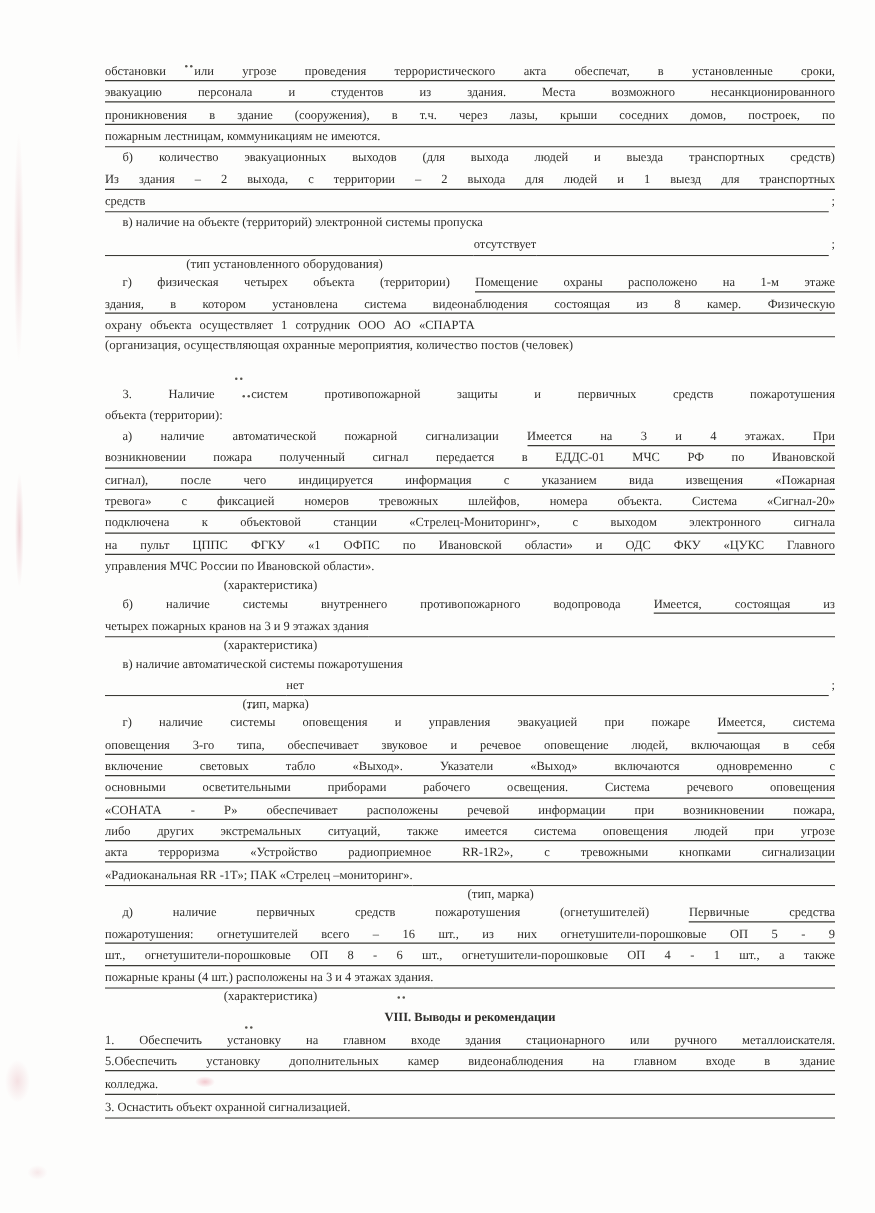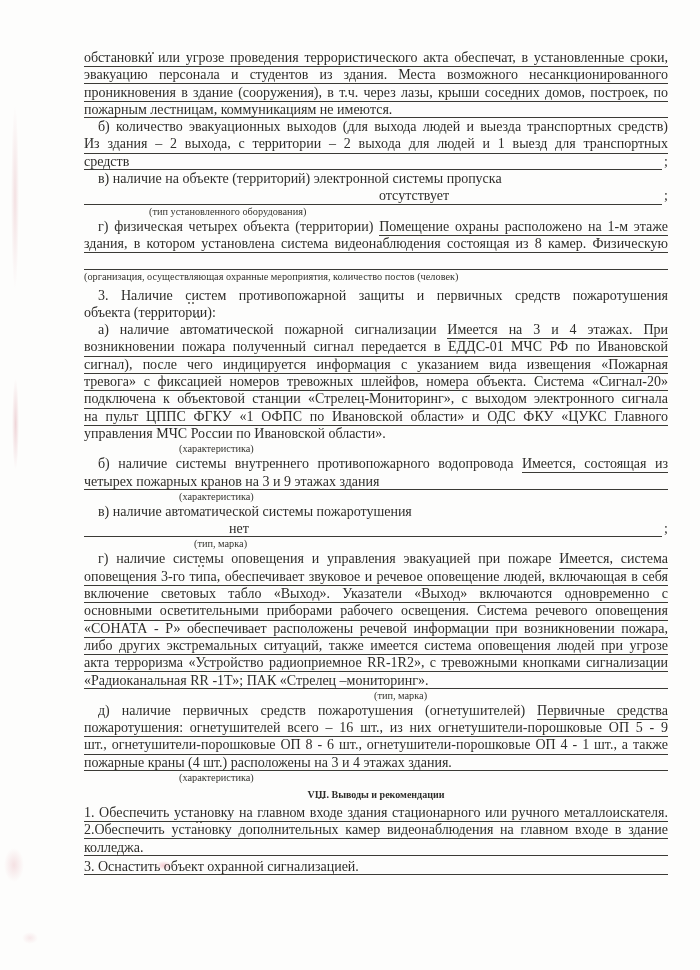--- a/index.html
+++ b/index.html
@@ -7,21 +7,21 @@
   .page{
     position:relative;width:700px;height:970px;
     background:#fdfdfc;
     font-family:"Liberation Serif","DejaVu Serif",serif;
     color:#2e2d2a;
     overflow:hidden;
   }
   .textcol{position:absolute;left:84px;top:49px;width:584px;}
   .line{
     position:relative;height:17.3px;line-height:17.3px;
-    font-size:14px;white-space:nowrap;
+    font-size:10px;white-space:nowrap;
   }
   .just{text-align:justify;text-align-last:justify;}
   .indent{padding-left:14px;}
   .caption{height:13px;line-height:13px;font-size:10.3px;color:#35342f;}
   .heading{height:18px;line-height:18px;font-size:10px;font-weight:bold;text-align:left;text-align-last:center;}
   
   .line .seg.u{border-bottom:1.2px solid #3b3a35;padding-bottom:1.2px;}
   .fillline{display:flex;align-items:stretch;overflow:hidden;}
   .fillline .seg, .fillline .filler, .fillline .leadfill{display:block;}
   .fillline .seg.u{padding-bottom:0;}
@@ -74,24 +74,25 @@
       <div class="line fillline">
         <span class="leadfill" style="width: 295px;"></span>
         <span class="seg u">отсутствует</span>
         <span class="filler"></span>
         <span class="suffix">;</span>
       </div>
       <div class="line caption" style="margin-left: 65px;"><span class="seg">(тип установленного оборудования)</span></div>
       <div class="line just indent"><span class="seg">г) физическая четырех объекта (территории) </span><span class="seg u">Помещение охраны расположено на 1-м этаже</span></div>
       <div class="line just"><span class="seg u">здания, в котором установлена система видеонаблюдения состоящая из 8 камер. Физическую</span></div>
       <div class="line fillline">
+        <span class="seg u spread">охрану объекта осуществляет 1 сотрудник ООО АО «СПАРТА</span>
         <span class="filler"></span>
       </div>
       <div class="line caption"><span class="seg">(организация, осуществляющая охранные мероприятия, количество постов (человек)</span></div>
-      <div class="line just indent" style="margin-top: 4px;"><span class="seg">3. Наличие систем противопожарной защиты и первичных средств пожаротушения</span></div>
+      <div class="line just indent" style="margin-top: 24px;"><span class="seg">3. Наличие систем противопожарной защиты и первичных средств пожаротушения</span></div>
       <div class="line"><span class="seg">объекта (территории):</span></div>
       <div class="line just indent"><span class="seg">а) наличие автоматической пожарной сигнализации </span><span class="seg u">Имеется на 3 и 4 этажах. При</span></div>
       <div class="line just"><span class="seg u">возникновении пожара полученный сигнал передается в ЕДДС-01 МЧС РФ по Ивановской</span></div>
       <div class="line just"><span class="seg u">сигнал), после чего индицируется информация с указанием вида извещения «Пожарная</span></div>
       <div class="line just"><span class="seg u">тревога» с фиксацией номеров тревожных шлейфов, номера объекта. Система «Сигнал-20»</span></div>
       <div class="line just"><span class="seg u">подключена к объектовой станции «Стрелец-Мониторинг», с выходом электронного сигнала</span></div>
       <div class="line just"><span class="seg u">на пульт ЦППС ФГКУ «1 ОФПС по Ивановской области» и ОДС ФКУ «ЦУКС Главного</span></div>
       <div class="line"><span class="seg">управления МЧС России по Ивановской области».</span></div>
       <div class="line caption" style="margin-left: 95px;"><span class="seg">(характеристика)</span></div>
       <div class="line just indent"><span class="seg">б) наличие системы внутреннего противопожарного водопровода </span><span class="seg u">Имеется, состоящая из</span></div>
@@ -123,21 +124,21 @@
       <div class="line just indent"><span class="seg">д) наличие первичных средств пожаротушения (огнетушителей) </span><span class="seg u">Первичные средства</span></div>
       <div class="line just"><span class="seg u">пожаротушения: огнетушителей всего – 16 шт., из них огнетушители-порошковые ОП 5 - 9</span></div>
       <div class="line just"><span class="seg u">шт., огнетушители-порошковые ОП 8 - 6 шт., огнетушители-порошковые ОП 4 - 1 шт., а также</span></div>
       <div class="line fillline">
         <span class="seg u">пожарные краны (4 шт.) расположены на 3 и 4 этажах здания.</span>
         <span class="filler"></span>
       </div>
       <div class="line caption" style="margin-left: 95px;"><span class="seg">(характеристика)</span></div>
       <div class="line heading" style="margin-top: 2px;"><span class="seg">VIII. Выводы и рекомендации</span></div>
       <div class="line just"><span class="seg u">1. Обеспечить установку на главном входе здания стационарного или ручного металлоискателя.</span></div>
-      <div class="line just"><span class="seg u">2.Обеспечить установку дополнительных камер видеонаблюдения на главном входе в здание</span></div>
+      <div class="line just"><span class="seg u">5.Обеспечить установку дополнительных камер видеонаблюдения на главном входе в здание</span></div>
       <div class="line fillline">
         <span class="seg u">колледжа.</span>
         <span class="filler"></span>
       </div>
       <div class="line fillline" style="margin-top: 2px;">
         <span class="seg u">3. Оснастить объект охранной сигнализацией.</span>
         <span class="filler"></span>
       </div>
     </div>
 </div>

